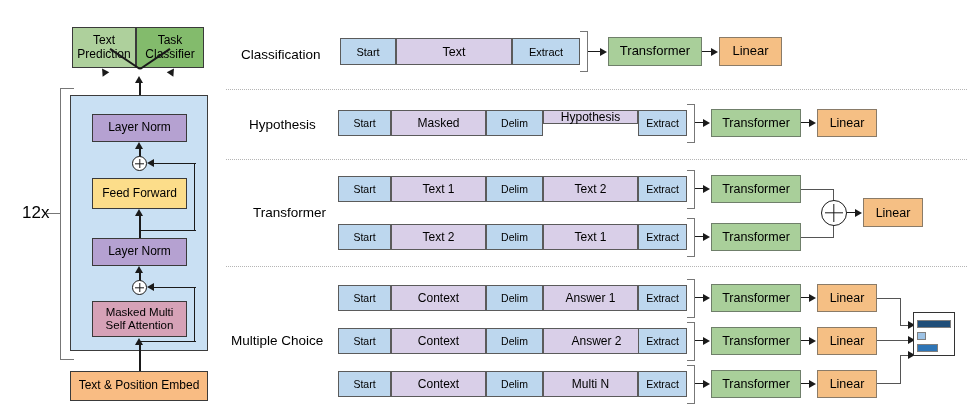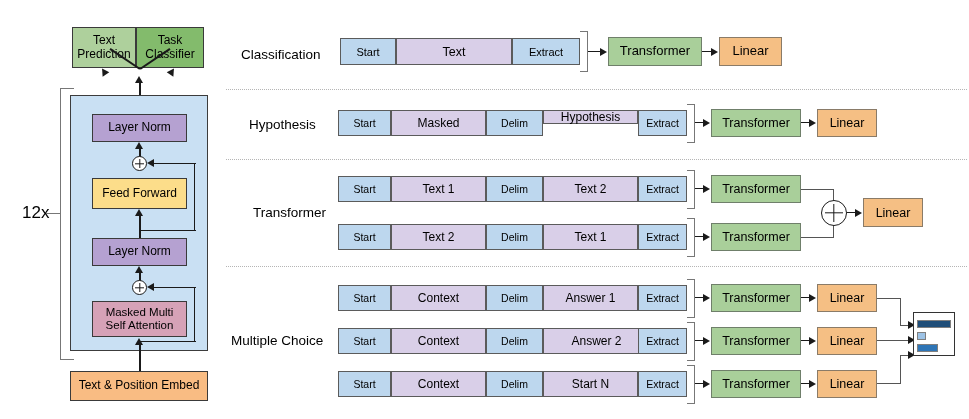--- a/index.html
+++ b/index.html
@@ -318,21 +318,21 @@
     <div class="seqcell" style="left:338px;top:371px;width:53px;height:26px;background:#bdd7ee;font-size:10.5px;">
       <span>Start</span>
     </div>
     <div class="seqcell" style="left:391px;top:371px;width:95px;height:26px;background:#d9cfe8;font-size:12px;">
       <span>Context</span>
     </div>
     <div class="seqcell" style="left:486px;top:371px;width:57px;height:26px;background:#bdd7ee;font-size:10.5px;">
       <span>Delim</span>
     </div>
     <div class="seqcell" style="left:543px;top:371px;width:95px;height:26px;background:#d9cfe8;font-size:12px;">
-      <span>Start N</span>
+      <span>Multi N</span>
     </div>
     <div class="seqcell" style="left:638px;top:371px;width:49px;height:26px;background:#bdd7ee;font-size:10.5px;">
       <span>Extract</span>
     </div>
     <div class="brk" style="left:687px;top:365px;width:8px;height:39px;"></div>
     <div class="ln" style="left:695px;top:383px;width:10px;height:1.4px;"></div>
     <div class="ah ah-right" style="left:703px;top:379.5px;"></div>
     <div class="blk" style="left:711px;top:370px;width:90px;height:28px;background:#a9cf9a;font-size:12.5px;border:1.4px solid #6f7f6a;">
       <span>Transformer</span>
     </div>

